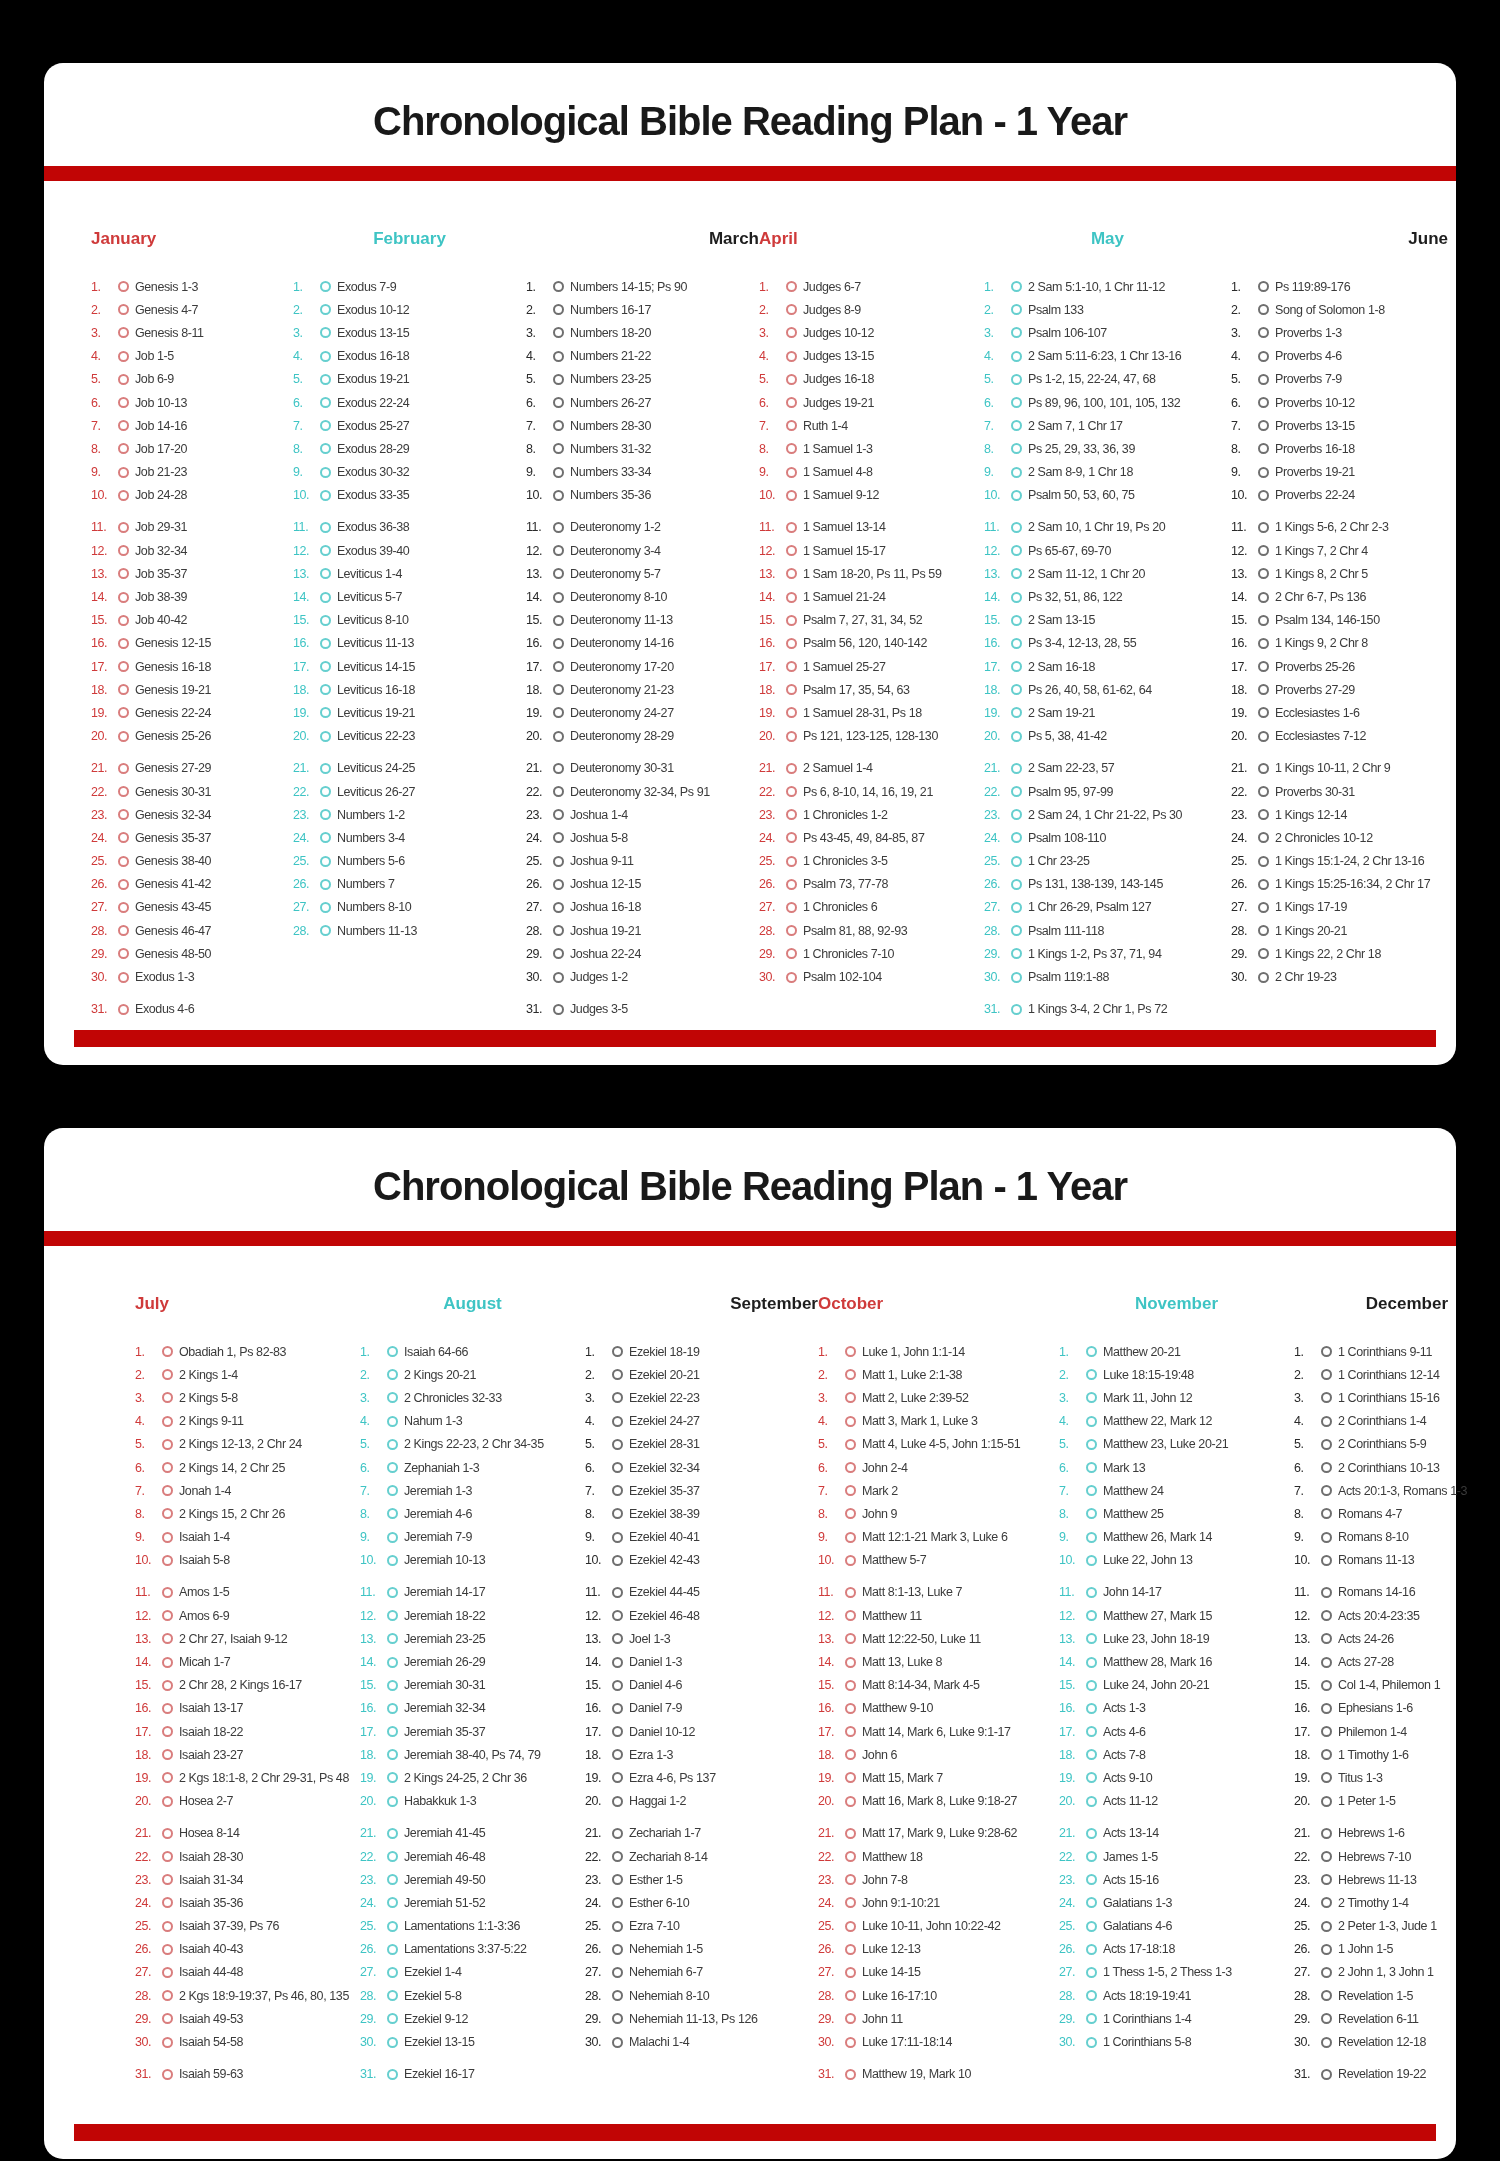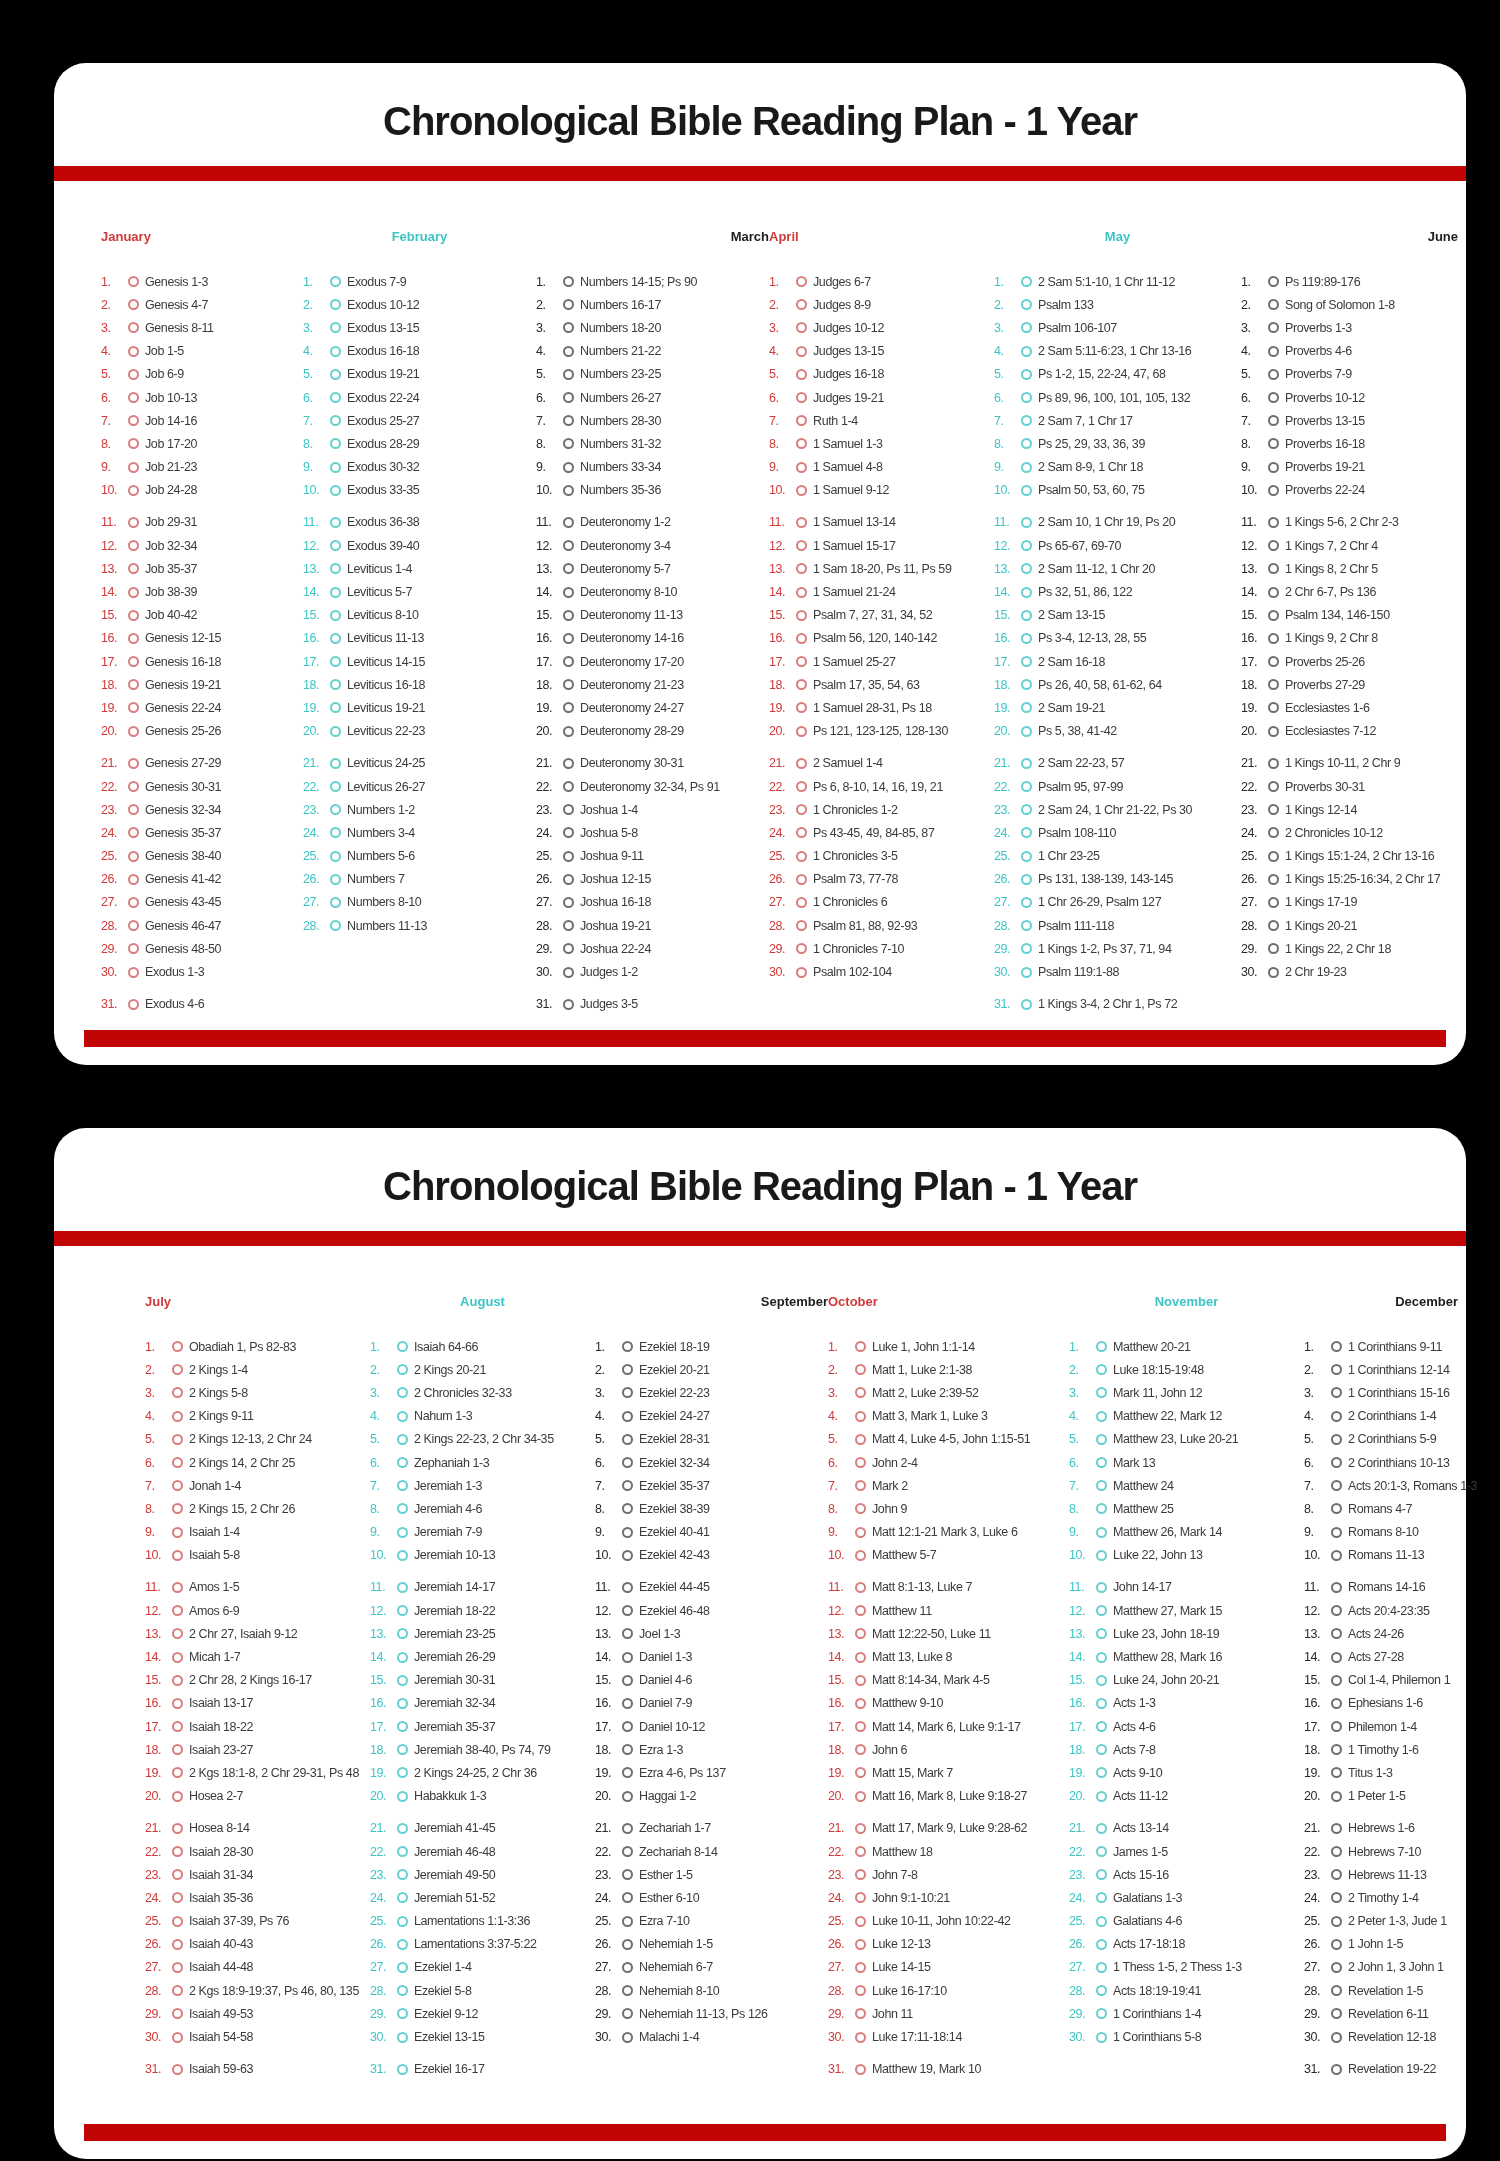--- a/index.html
+++ b/index.html
@@ -1,29 +1,29 @@
 <!DOCTYPE html>
 <html><head>
 <meta charset="utf-8">
 <style>
   html,body{margin:0;padding:0;background:#000;}
   .stage{position:relative;width:1500px;height:2161px;background:var(--page-bg,#000);
          font-family:"Liberation Sans",sans-serif;overflow:hidden;}
-  .panel{position:absolute;left:54px;width:1412px;background:var(--panel-bg,#fff);border-radius:32px;}
+  .panel{position:absolute;left:44px;width:1412px;background:var(--panel-bg,#fff);border-radius:19px;}
   .panel.p1{top:63px;height:1002px;}
   .panel.p2{top:1128px;height:1031px;}
   .panel h1{margin:0;position:absolute;top:36px;left:0;right:0;text-align:center;
             font-size:40px;font-weight:700;letter-spacing:-1px;color:#191919;}
   .rule{position:absolute;top:103px;left:0;right:0;height:15px;background:var(--accent-bar,#c10505);}
   .bottom-bar{position:absolute;left:30px;right:20px;bottom:18px;height:17px;background:var(--accent-bar,#c10505);}
   .months{position:absolute;top:166px;left:47px;right:8px;display:grid;}
   .p1 .months{grid-template-columns:202px 233px 233px 225px 247px auto;}
   .p2 .months{grid-template-columns:225px 225px 233px 241px 235px auto;margin-left:44px;}
   .month{min-width:0;}
-  .month h2{margin:0 0 26px;font-size:13px;font-weight:700;letter-spacing:0;}
+  .month h2{margin:0 0 26px;font-size:17px;font-weight:700;letter-spacing:0;}
   .c-red   h2{color:var(--month-red,#cf3a3a);}
   .c-teal  h2{color:var(--month-teal,#3ec4c4);text-align:center;}
   .c-black h2{color:var(--month-black,#1e1e1e);text-align:right;}
   ol.entries{list-style:none;margin:0;padding:0;}
   .entry{display:flex;align-items:center;height:23.2px;font-size:12.5px;letter-spacing:-0.4px;
          color:var(--entry-text,#3b3b3b);white-space:nowrap;}
   .entry:nth-child(10n+1):not(:first-child){margin-top:9px;}
   .num{flex:0 0 27px;width:27px;}
   .c-red   .num{color:var(--month-red,#cf3a3a);}
   .c-teal  .num{color:var(--month-teal,#3ec4c4);}

